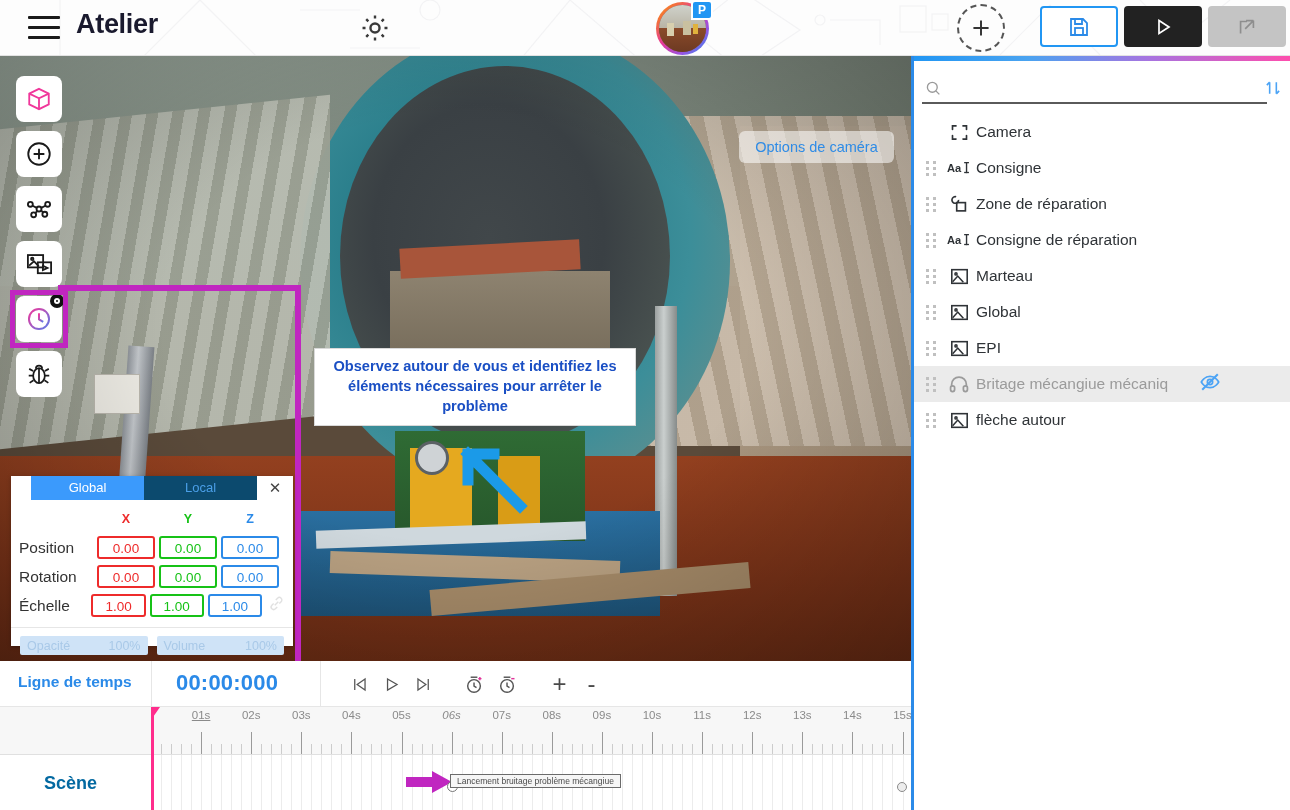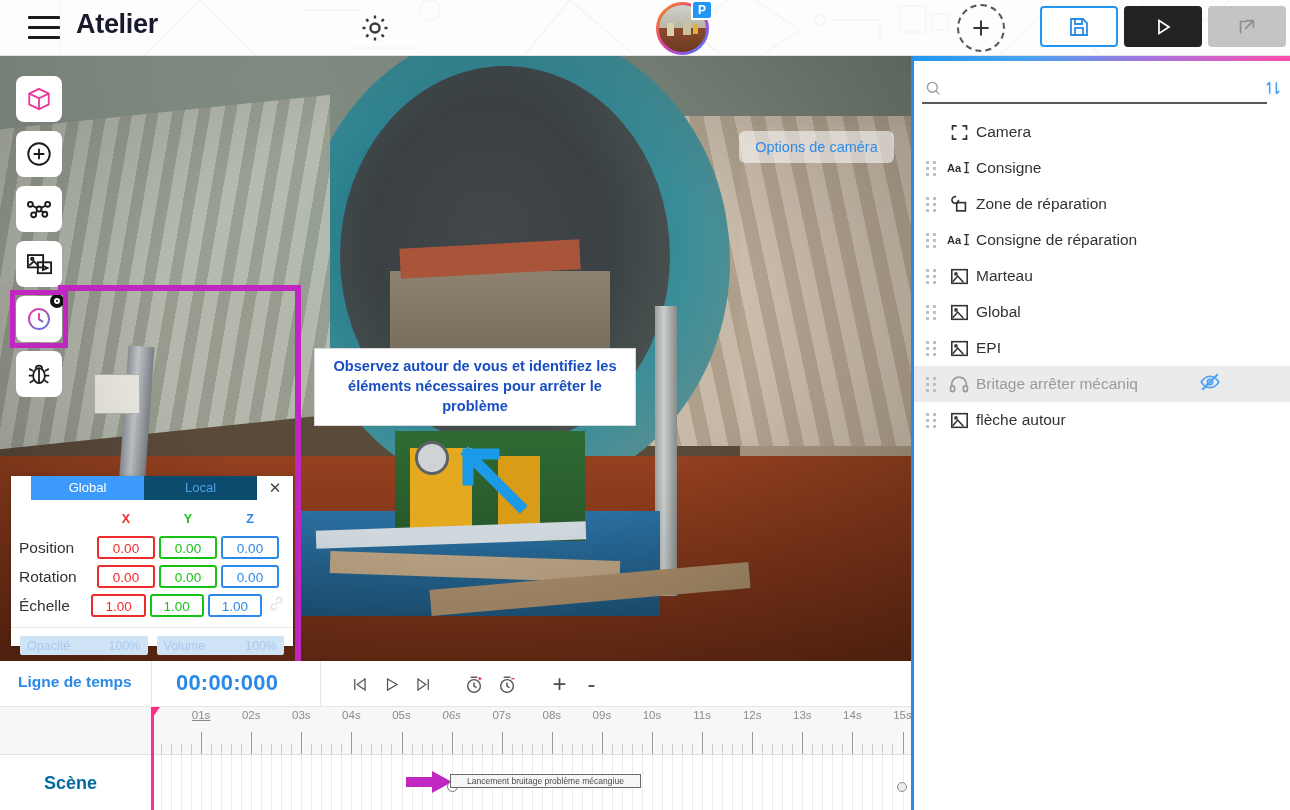--- a/index.html
+++ b/index.html
@@ -276,21 +276,21 @@
     position:absolute; left:151px; top:46px; width:9px; height:13px;
     background:#ff2d8c; clip-path: polygon(0 0,100% 0,0 100%);
   }
   #playhead-line {
     position:absolute; left:151px; top:46px; width:3px; height:103px; background:#ff2d8c;
   }
   #clip-arrow { position:absolute; left:406px; top:771px; }
   #clip {
     position: absolute; left: 450px; top: 774px; height: 14px;
     border: 1px solid #6b6b6b; background: #f6f6f6;
-    font-size: 8.5px; color:#4a4a4a; line-height: 12px; padding: 0 16px;
+    font-size: 8.5px; color:#4a4a4a; line-height: 12px; padding: 0 6px;
     white-space: nowrap; cursor: pointer;
   }
   #clip-handle {
     position:absolute; left:447px; top:781px; width:11px; height:11px;
     border:1px solid #777; border-radius:50%; background:#fff;
   }
   #clip-endhandle {
     position:absolute; left:897px; top:782px; width:10px; height:10px;
     border:1px solid #8a8a8a; border-radius:50%; background:#ededed;
   }
@@ -932,21 +932,21 @@
             <i></i>
             <i></i>
           </div>
           <div class="sb-ico">
             <svg width="22" height="22" viewBox="0 0 24 24" fill="none" stroke="#9b9b9b" stroke-width="1.9">
               <path d="M4 15v-2.6a8 8 0 0 1 16 0V15"></path>
               <rect x="2.8" y="14" width="4.4" height="6.2" rx="2.2"></rect>
               <rect x="16.8" y="14" width="4.4" height="6.2" rx="2.2"></rect>
             </svg>
           </div>
-          <div class="sb-label">Britage arrêter mécaniq</div>
+          <div class="sb-label">Britage mécangiue mécaniq</div>
           <div class="sb-eye"><svg width="22" height="22" viewBox="0 0 24 24" fill="none" stroke="#4ba3f5" stroke-width="1.8">
               <path d="M2.5 12S6 5.8 12 5.8 21.5 12 21.5 12 18 18.2 12 18.2 2.5 12 2.5 12z"></path>
               <circle cx="12" cy="12" r="2.9"></circle>
               <path d="M3.5 20.5 20.5 3.5" stroke-width="2.2"></path>
             </svg></div>
         </div>
         <div class="sb-item">
           <div class="sb-drag">
             <i></i>
             <i></i>

